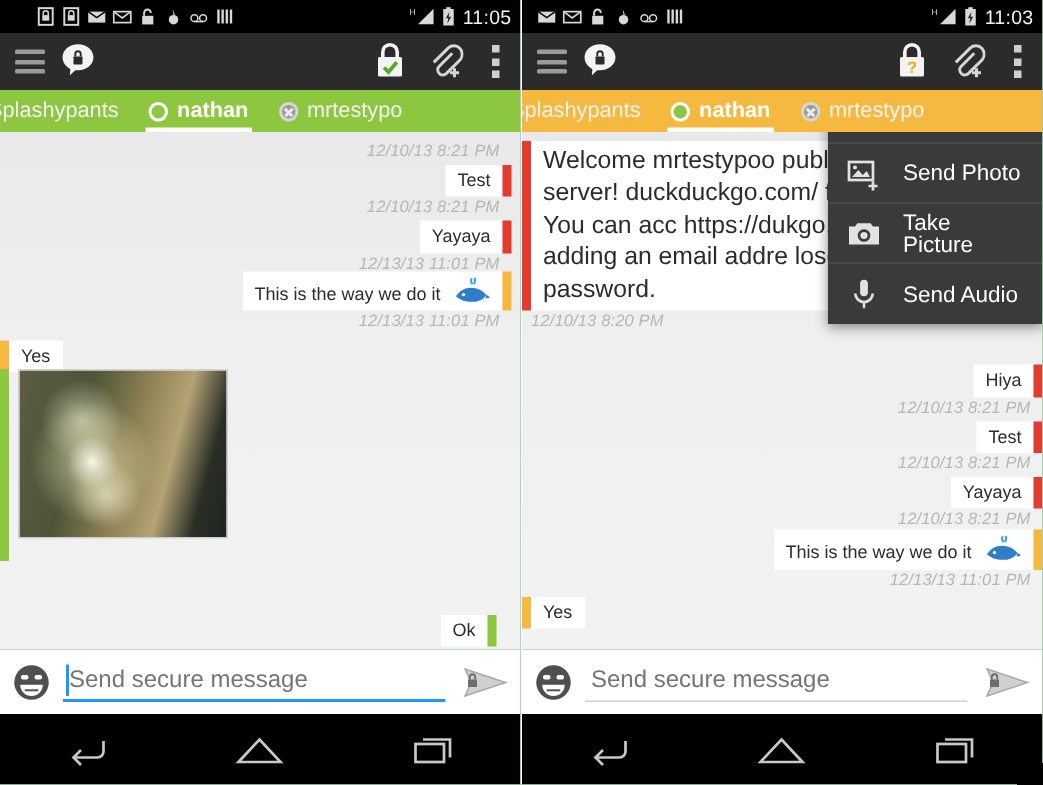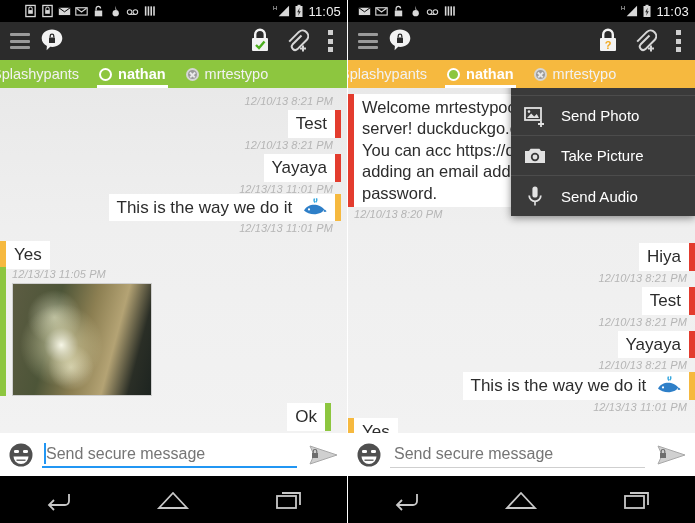--- a/index.html
+++ b/index.html
@@ -78,21 +78,21 @@
     background: linear-gradient(to bottom, #e9e9e9 0%, #efefef 40%, #f2f2f2 100%);
     padding: 4px 0 0 0;
   }
   .msgrow { position: relative; display: flex; flex-direction: column; }
   .msgrow.out { align-items: flex-end; padding-right: 6px; }
   .msgrow.in { align-items: flex-start; padding-left: 6px; }
 
   .bubblewrap { display: flex; align-items: stretch; }
   .bubble {
     background: #ffffff; color: #2c2c2c;
-    font-size: 17px; line-height: 1.28;
+    font-size: 12px; line-height: 1.28;
     padding: 3px 8px;
   }
   .bubble.wide { font-size: 16.5px; line-height: 1.30; }
   .edge { width: 6px; flex: 0 0 6px; }
   .edge.red { background: #e33c2e; }
   .edge.amber { background: #f6b93f; }
   .edge.green { background: #8dc63f; }
 
   .ts {
     font-size: 11px; font-style: italic; color: #b5b5b5;
@@ -135,21 +135,21 @@
 
   
   .navbar {
     flex: 0 0 47px; height: 47px; background: #000;
     display: flex; align-items: center; justify-content: space-around;
   }
   .navbtn { width: 42px; height: 30px; display: flex; align-items: center; justify-content: center; }
 
   
   .menu {
-    position: absolute; top: 56px; right: 0px; width: 184px;
+    position: absolute; top: 56px; right: 0px; width: 143px;
     background: #3a3a3a; z-index: 40;
     box-shadow: 0 2px 8px rgba(0,0,0,.45);
   }
   .menu-item {
     display: flex; align-items: center; gap: 14px;
     height: 40px; padding: 0 12px;
     color: #ffffff; font-size: 15px;
     border-bottom: 1px solid #4c4c4c;
   }
   .menu-item:last-child { border-bottom: none; }
@@ -301,21 +301,20 @@
         <div class="bubblewrap">
           <div class="edge amber"></div>
           <div class="bubble">Yes</div>
         </div>
       </div>
 
       <div class="msgrow in" style="padding-left:0;margin-top:-2px;">
         <div class="bubblewrap" style="align-items:stretch;">
           <div class="edge green" style="min-height:128px;"></div>
           <div style="display:flex;flex-direction:column;">
-            <div class="ts" style="padding-left:6px;">12/13/13 11:05 PM</div>
             <div class="photo" style="margin-left:6px;"></div>
           </div>
         </div>
       </div>
 
       <div class="msgrow out" style="position:absolute;bottom:2px;right:0;padding-right:16px;">
         <div class="bubblewrap">
           <div class="bubble">Ok</div>
           <div class="edge green"></div>
         </div>

